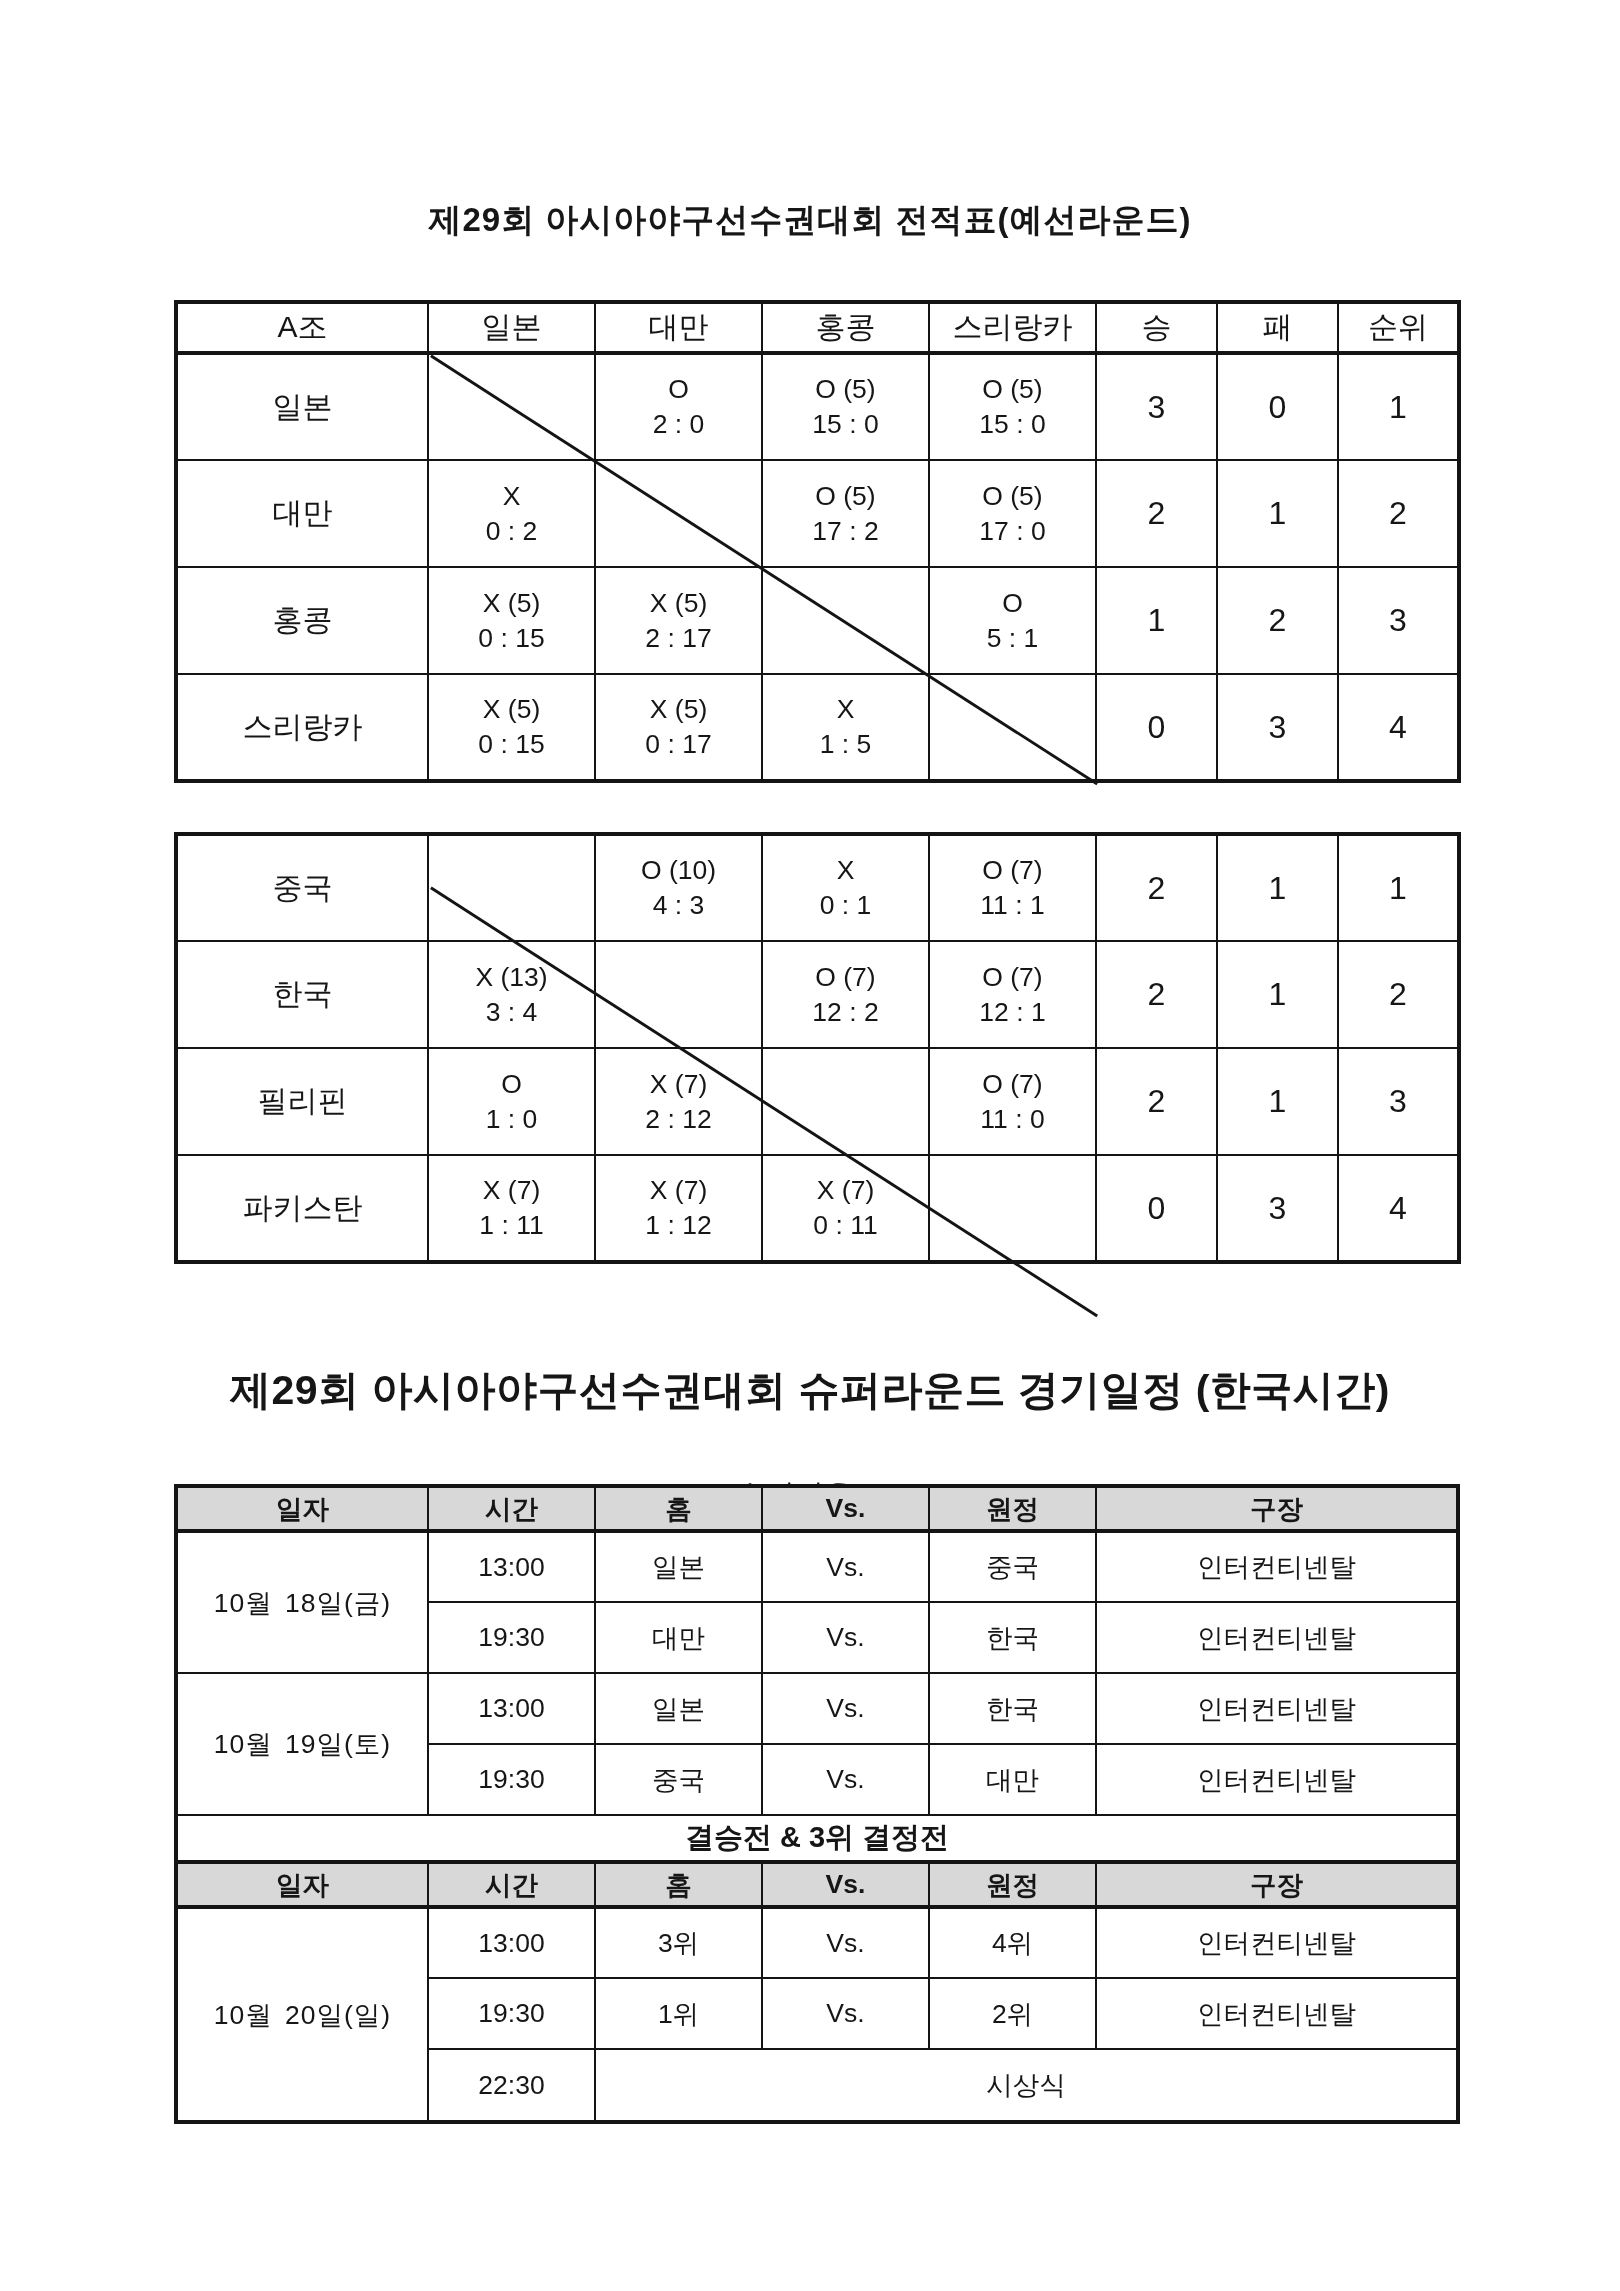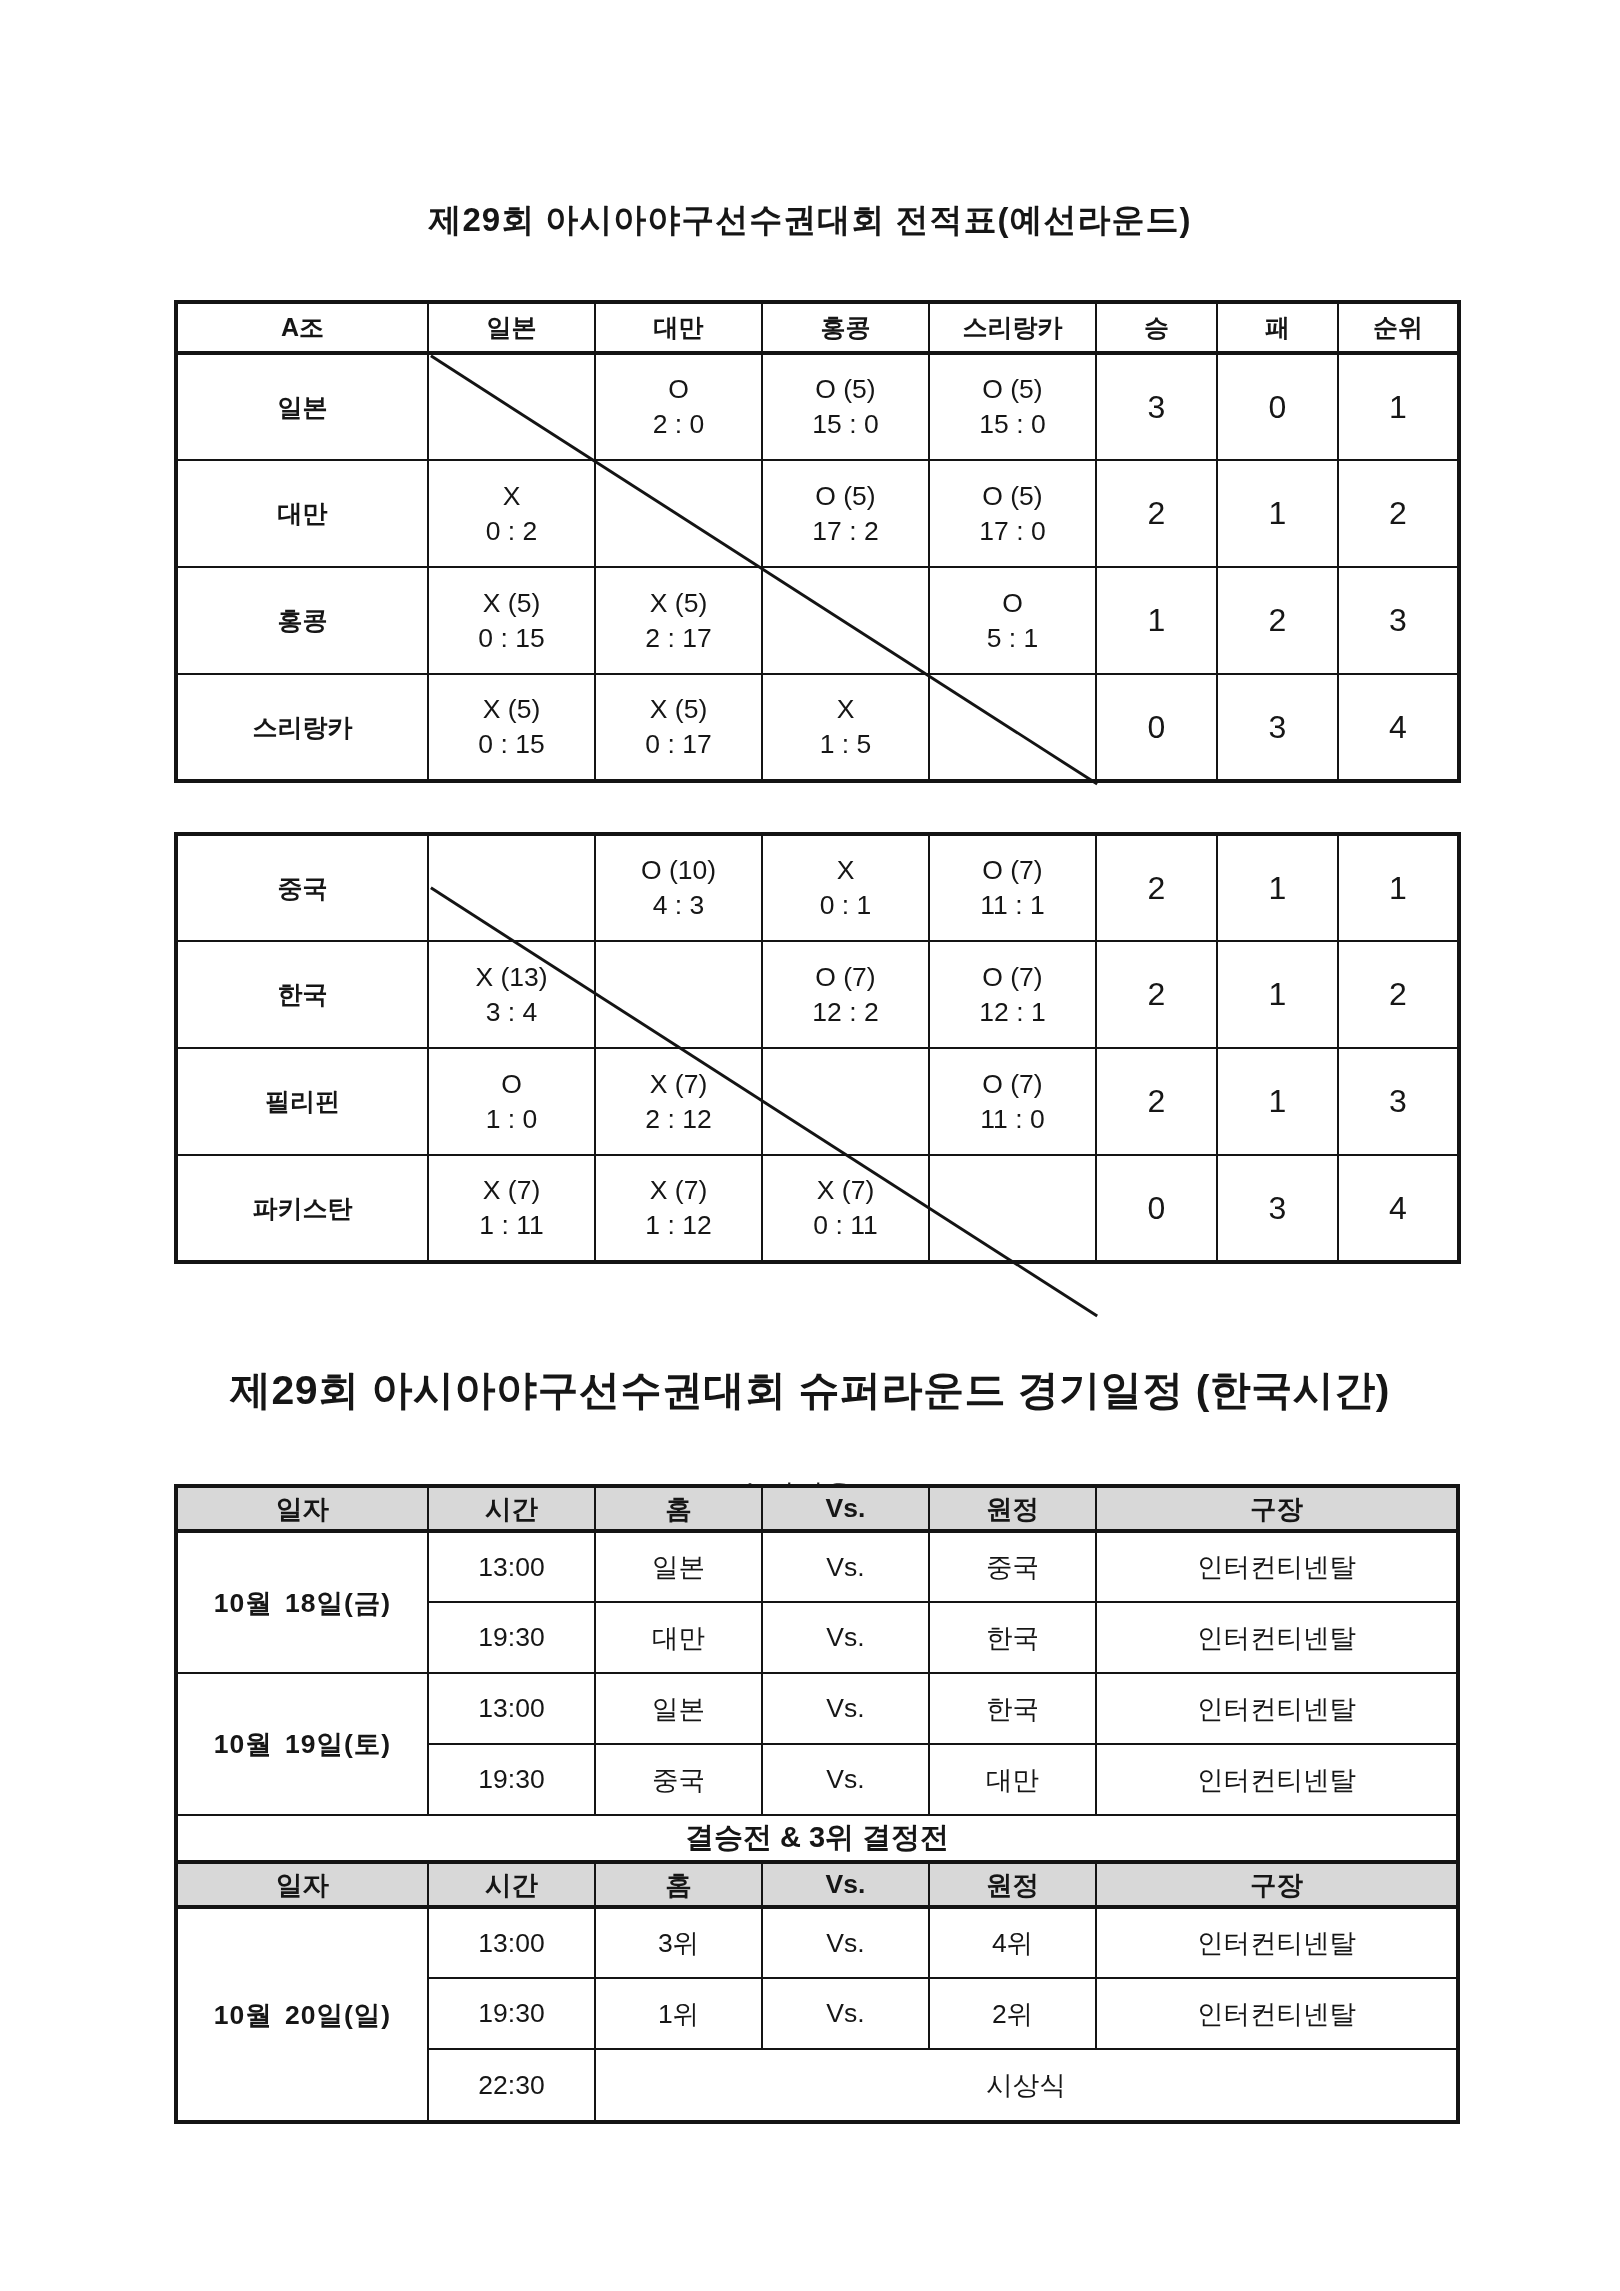--- a/index.html
+++ b/index.html
@@ -14,31 +14,31 @@
   .tblwrap{position:absolute;}
   table.grid{border-collapse:collapse;table-layout:fixed;width:1280px;border:4.9px solid #141414;}
   .grid th,.grid td{
     border:2px solid #141414;border-top-width:2.9px;border-bottom-width:2.9px;
     text-align:center;vertical-align:middle;padding:0;overflow:hidden;
   }
   tr.head th{border-bottom-width:4.9px;}
   
   .g-head{height:51px;}
   .g-row{height:107px;}
-  .grid th{font-size:25px;font-weight:700;}
+  .grid th{font-size:30px;font-weight:400;}
   td.stat{font-size:32px;font-weight:400;}
   .mark,.score{display:block;line-height:35px;font-size:26.5px;font-weight:400;}
   svg.diag{position:absolute;left:0;top:0;pointer-events:none;}
   
   .s-head{height:45px;margin-top:32px;}
   .s-head th{font-size:26.5px;font-weight:700;background:#d8d8d8;}
   .s-game{height:71px;}
   .s-last{height:73px;}
   .sched td{font-size:26.5px;font-weight:400;}
-  td.date{letter-spacing:1px;word-spacing:3.9px;font-weight:bold;}
+  td.date{letter-spacing:1px;word-spacing:3.9px;}
   td.banner{font-size:29px;font-weight:700;border-bottom-width:4.9px;}
 </style>
 </head>
 <body>
 
 <div class="page">
 
   <div class="title" id="title-prelim">제29회 아시아야구선수권대회 전적표(예선라운드)</div>
 
   <div class="tblwrap" style="left:174px;top:300px;width:1282px;height:487px">

